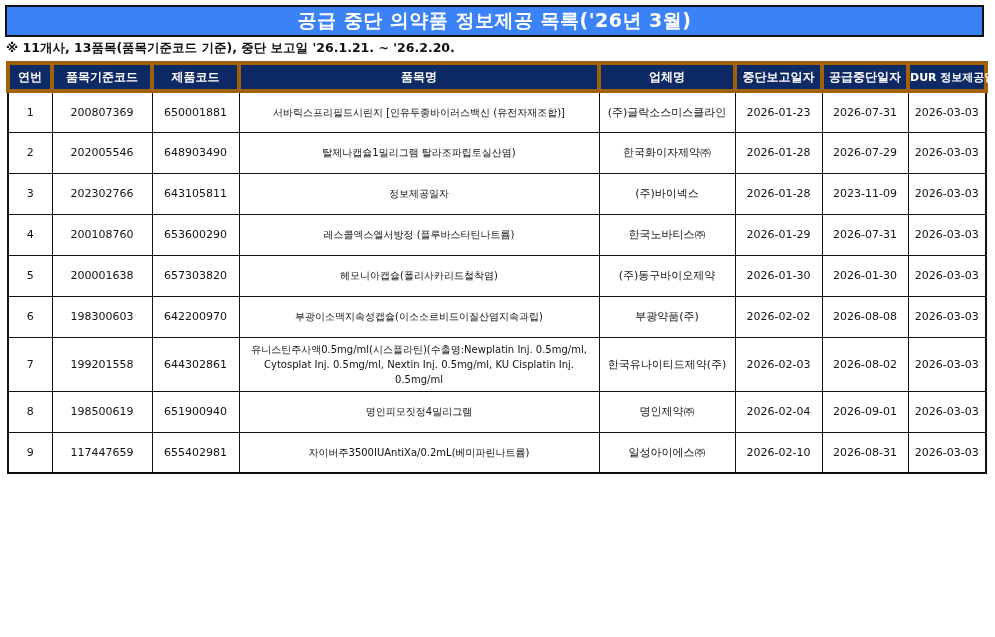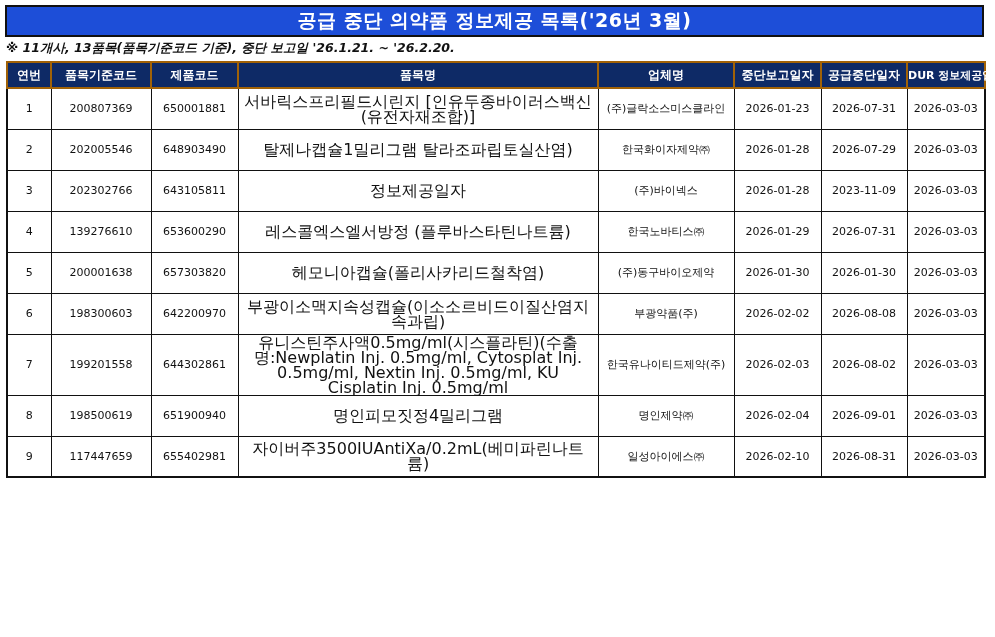--- a/index.html
+++ b/index.html
@@ -1,32 +1,32 @@
 <!DOCTYPE html>
 <html><head>
 <meta charset="utf-8">
 <style>
   html, body { margin:0; padding:0; background:#ffffff; }
   body { width:995px; height:637px; position:relative; overflow:hidden;
          font-family:"DejaVu Sans","Liberation Sans",sans-serif; color:#111; }
   .title-bar { position:absolute; left:5px; top:5px; width:979px; height:32px;
-               background:#1d4ed8; border:2px solid #111; box-sizing:border-box;
+               background:#3b82f6; border:2px solid #111; box-sizing:border-box;
                display:flex; align-items:center; justify-content:center; }
   .title-bar span { color:#ffffff; font-weight:bold; font-size:19px; letter-spacing:0.5px; }
-  .note { position:absolute; left:6px; top:40px; font-size:12.5px; font-weight:bold; color:#111; white-space:nowrap;font-style:italic; }
+  .note { position:absolute; left:6px; top:40px; font-size:12.5px; font-weight:bold; color:#111; white-space:nowrap; }
   table.grid { position:absolute; left:6px; top:61px; width:978px; border-collapse:collapse;
                table-layout:fixed; border:2px solid #111; }
   table.grid th { background:#0e2a66; color:#ffffff; font-weight:bold; font-size:12px;
-                  height:24px; padding:0; border:2px solid #a16207; white-space:nowrap; text-align:center; }
+                  height:24px; padding:0; border:4px solid #a16207; white-space:nowrap; text-align:center; }
   table.grid th.small { font-size:11px; }
   table.grid td { border:1px solid #111; font-size:11px; text-align:center; vertical-align:middle;
                   padding:0 3px; line-height:15px; color:#111; }
   table.grid tr.r { height:41px; }
   table.grid tr.r-tall { height:54px; }
-  table.grid td.name { font-size:16px; }
+  table.grid td.name { font-size:10px; }
 </style>
 </head>
 <body>
 
 <div class="title-bar">
   <span>공급 중단 의약품 정보제공 목록('26년 3월)</span>
 </div>
 <div class="note">※ 11개사, 13품목(품목기준코드 기준), 중단 보고일 '26.1.21. ~ '26.2.20.</div>
 
 <table class="grid">
@@ -78,21 +78,21 @@
       <td>202302766</td>
       <td>643105811</td>
       <td class="name">정보제공일자</td>
       <td>(주)바이넥스</td>
       <td>2026-01-28</td>
       <td>2023-11-09</td>
       <td>2026-03-03</td>
     </tr>
     <tr class="r">
       <td>4</td>
-      <td>139276610</td>
+      <td>200108760</td>
       <td>653600290</td>
       <td class="name">레스콜엑스엘서방정 (플루바스타틴나트륨)</td>
       <td>한국노바티스㈜</td>
       <td>2026-01-29</td>
       <td>2026-07-31</td>
       <td>2026-03-03</td>
     </tr>
     <tr class="r">
       <td>5</td>
       <td>200001638</td>

